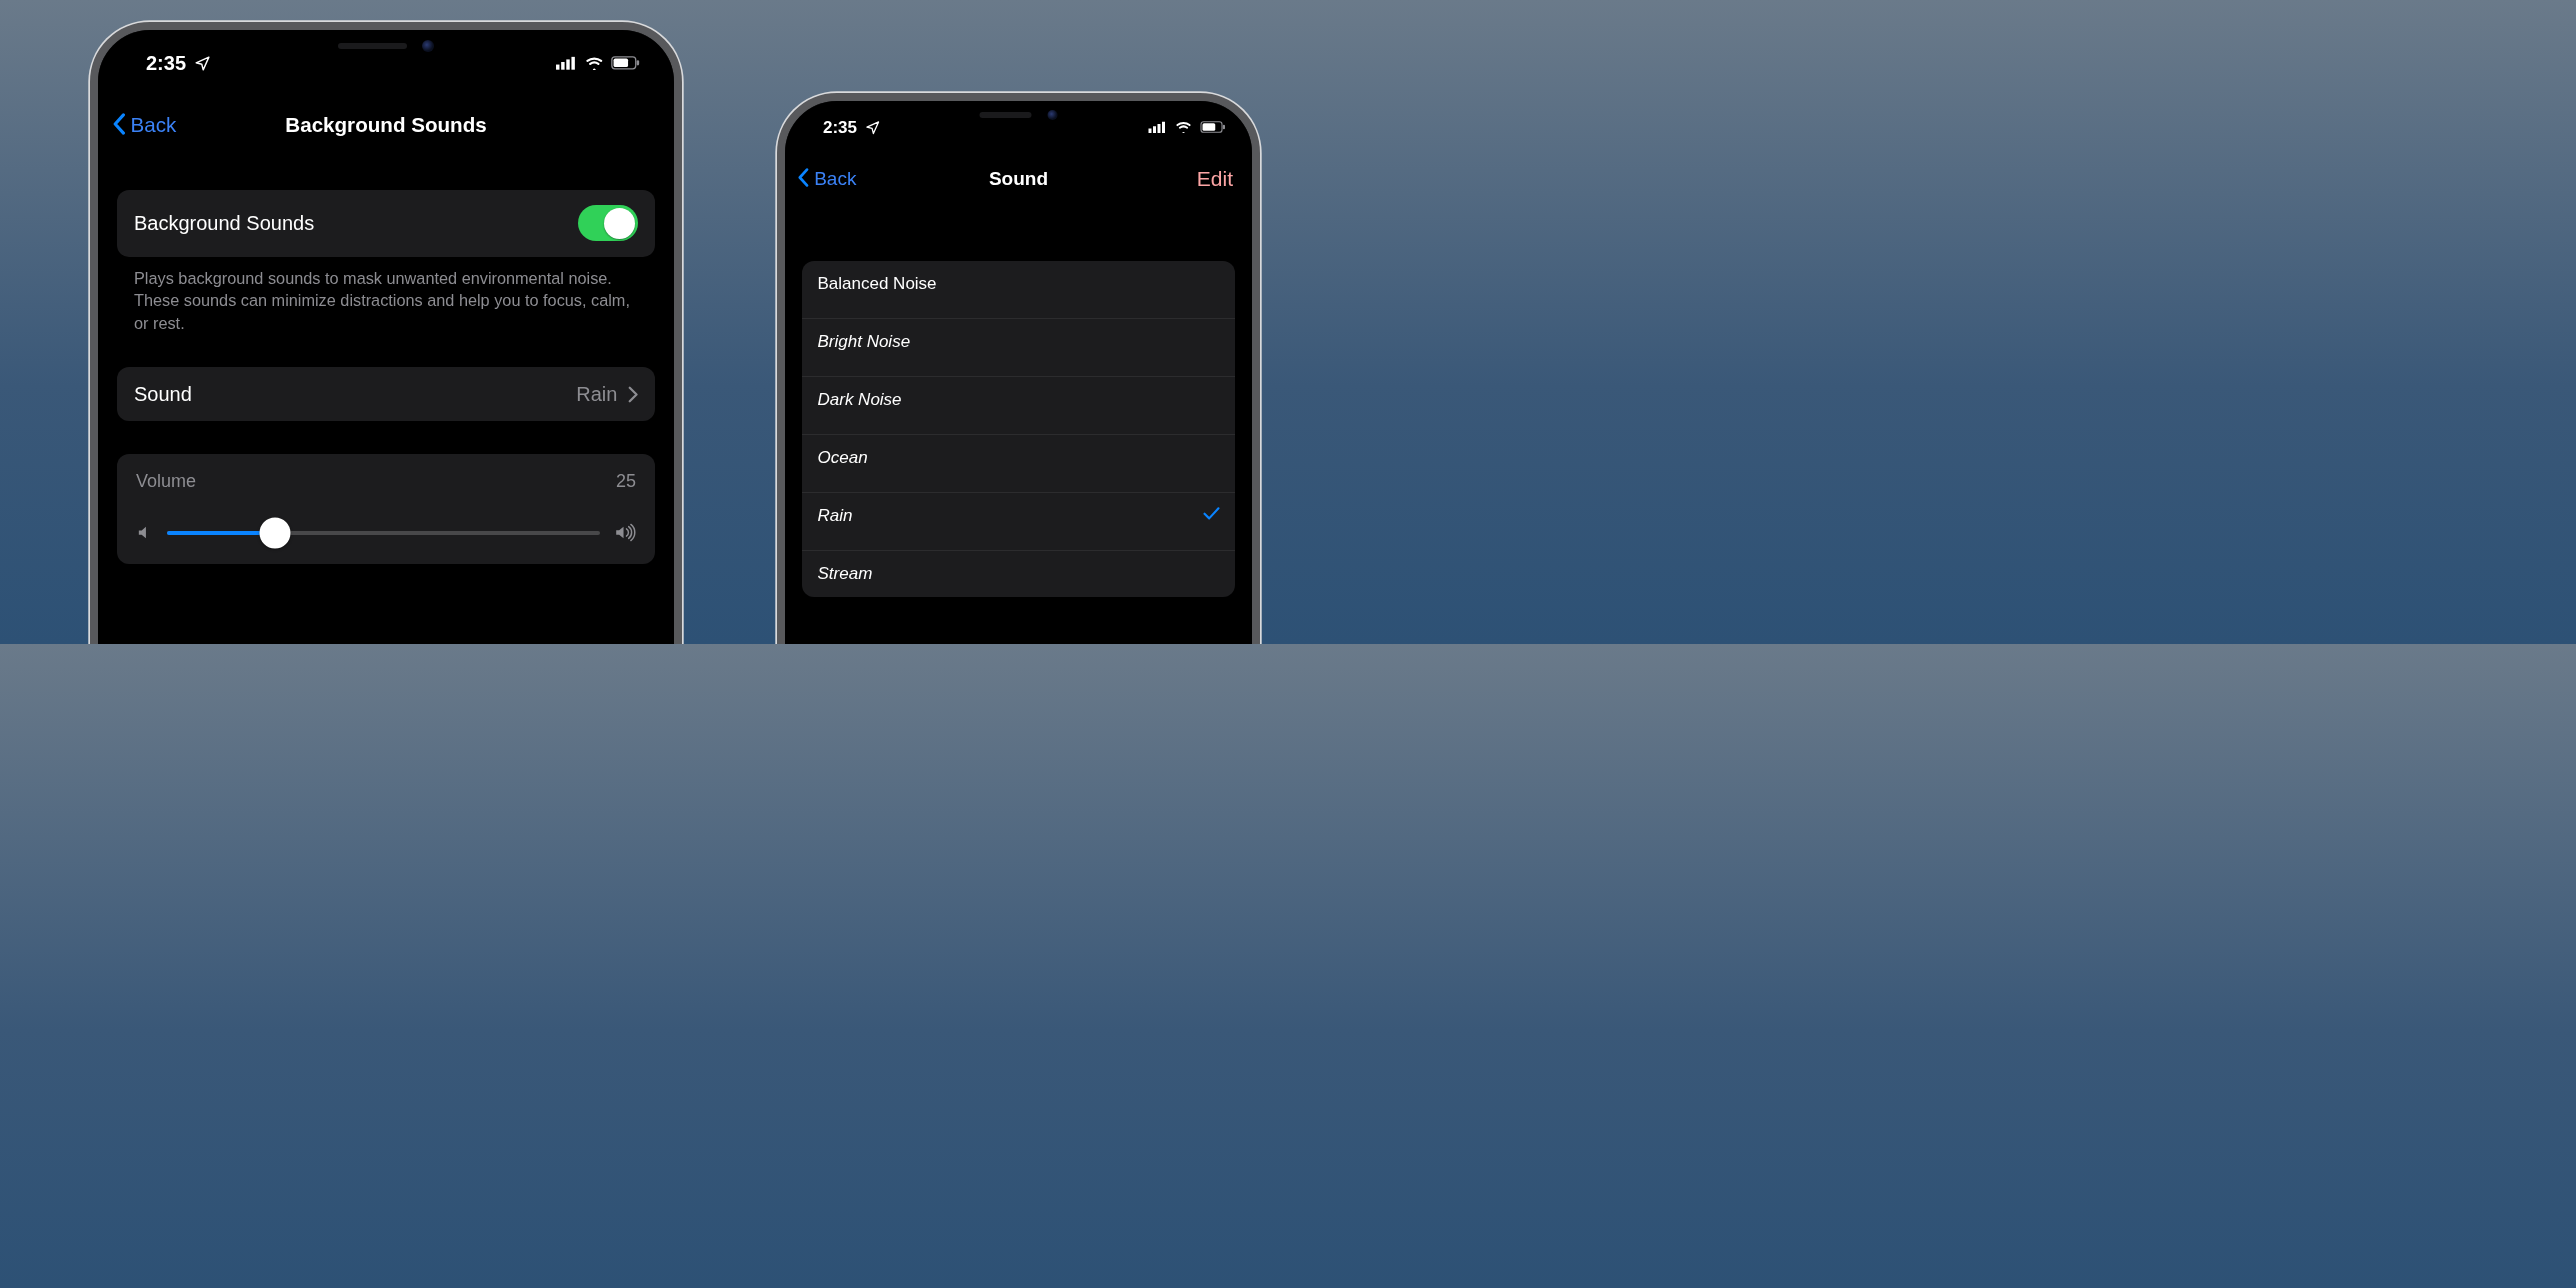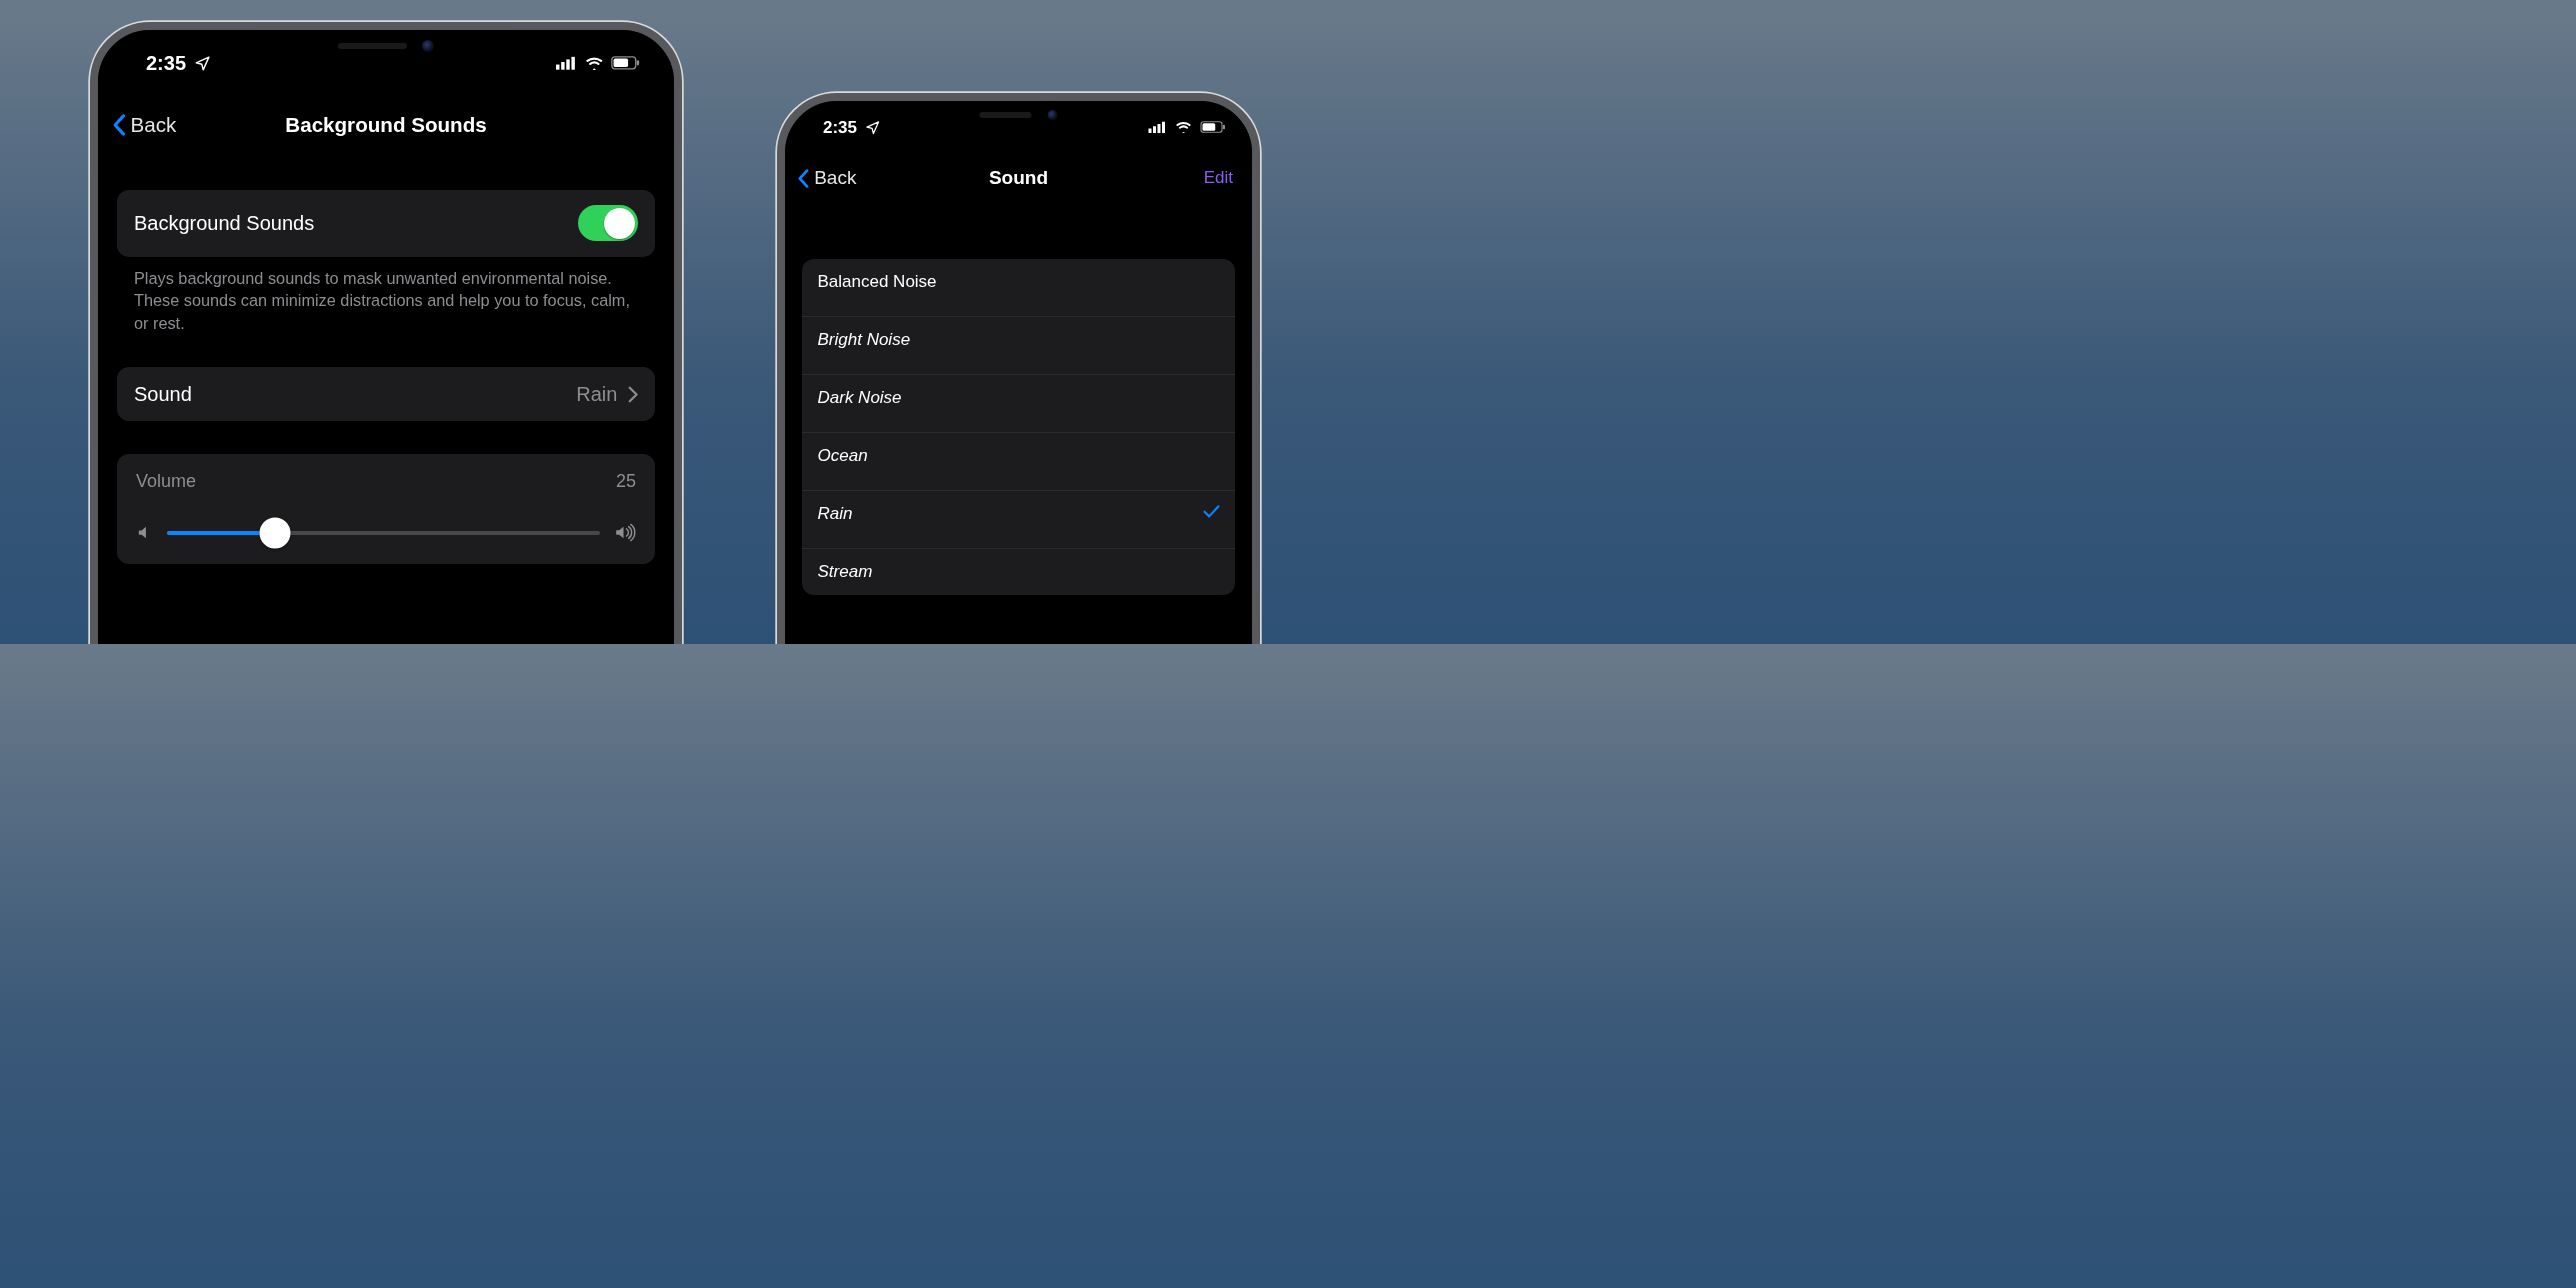--- a/index.html
+++ b/index.html
@@ -37,27 +37,27 @@
     color:#fff; font-weight:600;
   }
   .phone1 .statusbar { padding: 22px 34px 0 48px; font-size:20px; }
   .phone2 .statusbar { padding: 17px 26px 0 38px; font-size:17px; }
   .sb-left { display:flex; align-items:center; gap:8px; }
   .sb-right { display:flex; align-items:center; gap:6.9px; }
   .loc-arrow svg { display:block; }
   .navbar { display:flex; align-items:center; justify-content:space-between; position:relative; }
   .phone1 .navbar { padding: 38px 22px 19px 13.7px; }
   .phone2 .navbar { padding: 29px 19px 15.5px 12px; }
-  .back { display:flex; align-items:center; gap:5.2px; color:#e5e5e5; font-size:20.6px; }
+  .back { display:flex; align-items:flex-start; gap:5.2px; color:#3b82f6; font-size:20.6px; }
   .phone2 .back { font-size:19px; }
   .back svg { display:block; }
   .nav-title { position:absolute; left:50%; transform:translateX(-50%); color:#fff; font-weight:600; }
   .phone1 .nav-title { font-size:20.6px; }
   .phone2 .nav-title { font-size:19px; }
-  .edit { color:#8b5cf6; font-size:17px; }
+  .edit { color:#fca5a5; font-size:21px; }
   .content { }
   .phone1 .content { padding: 34px 19px 0; }
   .phone2 .content { padding: 43px 17px 0; }
   .card { background:#1c1c1e; border-radius:12px; }
   .row { display:flex; align-items:center; justify-content:space-between; padding:15.5px 17px; color:#fff; font-size:20px; }
   .phone2 .row { font-size:17px; padding:13px 15.5px;margin-top:11px; }
   .switch { width:60px; height:36px; border-radius:18px; background:#30D158; position:relative; }
   .switch .knob { position:absolute; top:2.6px; right:2.6px; width:31px; height:31px; background:#fff; border-radius:50%; box-shadow:0 0.9px 1.7px rgba(0,0,0,.4); }
   .footer { color:#8d8d92; font-size:16.3px; line-height:1.38; padding:10.3px 17px 0; }
   .gap { height: 33px; }

